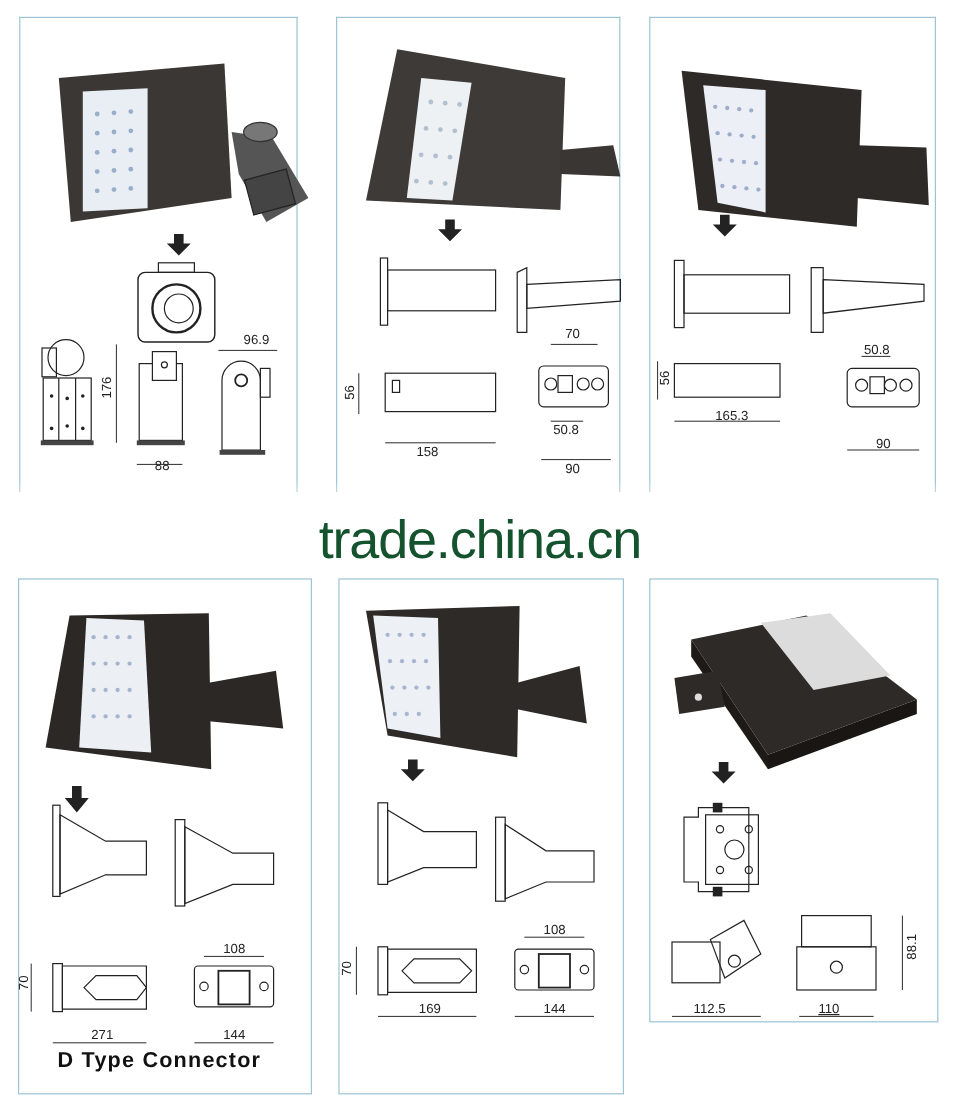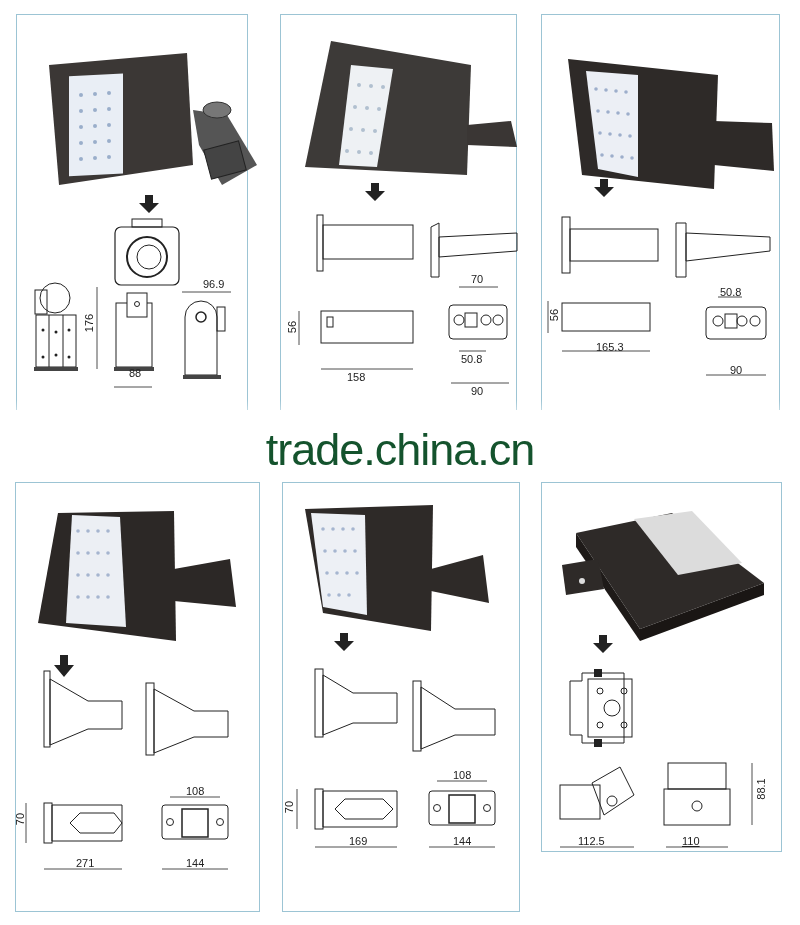--- a/index.html
+++ b/index.html
@@ -73,21 +73,21 @@
     <line x1="97" y1="372" x2="135" y2="372" stroke="#222" stroke-width=".8"></line>
 
     <path d="M168,302 a16,16 0 0 1 32,0 v58 h-32 z" fill="none" stroke="#222"></path>
     <circle cx="184" cy="302" r="5" fill="none" stroke="#222" stroke-width="1.5"></circle>
     <rect x="200" y="292" width="8" height="24" fill="none" stroke="#222"></rect>
     <rect x="166" y="360" width="38" height="4" fill="#444"></rect>
     <line x1="165" y1="277" x2="214" y2="277" stroke="#222" stroke-width=".8"></line>
   </svg>
   <span class="dim" style="left:186px;top:263px;">96.9</span>
   <span class="dim v" style="left:63px;top:302px;">176</span>
-  <span class="dim" style="left:112px;top:352px;">88</span>
+  <span class="dim" style="left:112px;top:368px;">88</span>
 </div>
 
 <div class="panel top" style="left:280px;top:14px;width:237px;height:396px;">
   <svg width="237" height="396">
     <polygon points="50,26 190,50 186,160 24,152" fill="#3d3a38"></polygon>
     <polygon points="70,50 112,54 96,152 58,150" fill="#eef1f4"></polygon>
     <g fill="#8aa0b8" opacity=".6">
       <circle cx="78" cy="70" r="2"></circle>
         <circle cx="90" cy="71" r="2"></circle>
         <circle cx="102" cy="72" r="2"></circle>
@@ -215,20 +215,21 @@
     <rect x="166" y="326" width="26" height="28" fill="none" stroke="#222" stroke-width="1.5"></rect>
     <circle cx="154" cy="339" r="3.5" fill="none" stroke="#222"></circle>
     <circle cx="204" cy="339" r="3.5" fill="none" stroke="#222"></circle>
     <line x1="154" y1="314" x2="204" y2="314" stroke="#222" stroke-width=".8"></line>
     <line x1="146" y1="386" x2="212" y2="386" stroke="#222" stroke-width=".8"></line>
   </svg>
   <span class="dim v" style="left:-2px;top:330px;">70</span>
   <span class="dim" style="left:60px;top:374px;">271</span>
   <span class="dim" style="left:170px;top:302px;">108</span>
   <span class="dim" style="left:170px;top:374px;">144</span>
+  <div class="title" style="left:32px;top:390px;">D  Type  Connector</div>
 </div>
 
 <div class="panel" style="left:282px;top:482px;width:238px;height:430px;">
   <svg width="238" height="430">
     <polygon points="22,26 150,22 148,148 40,130" fill="#2e2a28"></polygon>
     <polygon points="28,30 82,32 84,132 40,124" fill="#edf0f5"></polygon>
     <g fill="#7890b8" opacity=".6">
       <circle cx="40" cy="46" r="1.8"></circle>
         <circle cx="50" cy="46" r="1.8"></circle>
         <circle cx="60" cy="46" r="1.8"></circle>

